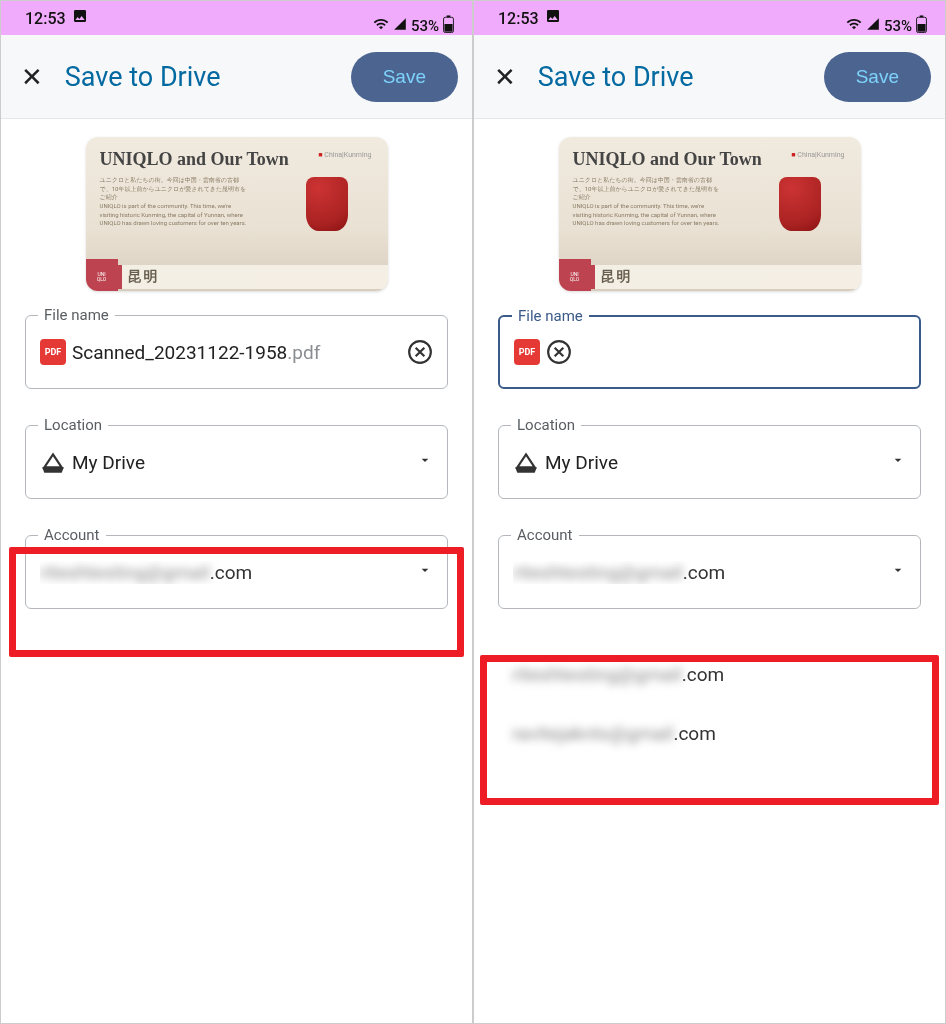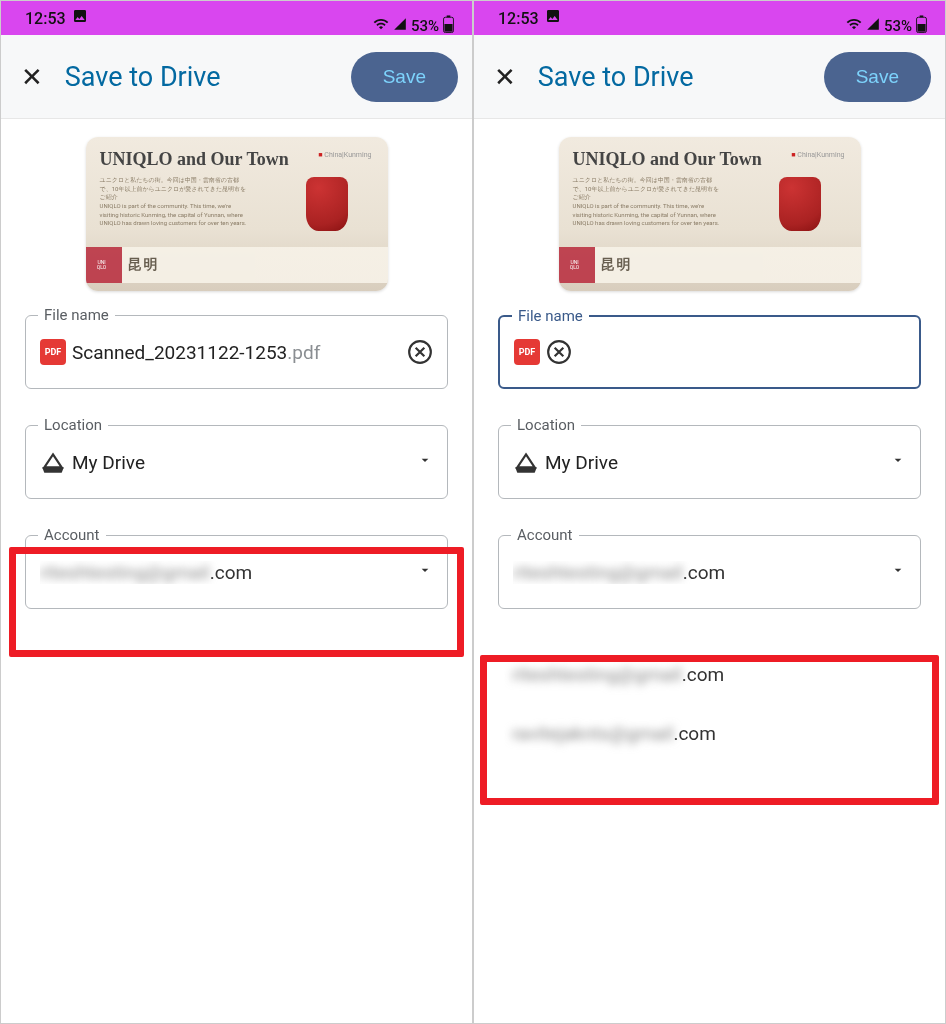--- a/index.html
+++ b/index.html
@@ -22,21 +22,21 @@
   }
   .status-bar {
     height: 34px;
     display: flex;
     align-items: center;
     justify-content: space-between;
     padding: 0 18px 0 24px;
     font-size: 16px;
     font-weight: 500;
     color: #111;
-    background: #d946ef;
+    background: #f0abfc;
   }
   .status-left { display: flex; align-items: center; gap: 6px; }
   .status-right { display: flex; align-items: center; gap: 4px; font-size: 15px; margin-top: 16px; }
   .header {
     height: 84px;
     display: flex;
     align-items: center;
     padding: 0 14px 0 20px;
     gap: 22px;
     background: #f7f8f9;
@@ -110,24 +110,24 @@
     position: absolute;
     right: 40px;
     top: 40px;
     width: 42px;
     height: 54px;
     background: radial-gradient(circle at 30% 20%, #c33 0%, #a22 70%, #811 100%);
     border-radius: 8px 8px 30% 30%;
   }
   .preview-strip {
     position: absolute;
-    bottom: 8px;
+    bottom: 2px;
     left: 0;
     right: 0;
-    height: 36px;
+    height: 24px;
     background: linear-gradient(90deg, #b34 0 12%, #f7f2e8 12%);
     opacity: 0.9;
     display:flex;
     align-items:center;
   }
   .preview-strip .uni {
     width:32px;height:36px;background:#b34;display:flex;flex-direction:column;align-items:center;justify-content:center;
   }
   .preview-strip .uni span{font-size:5px;color:#fff;line-height:1;}
   .preview-strip .cj{font-size:14px;font-weight:600;color:#5a5142;margin-left:10px;letter-spacing:2px;}
@@ -270,21 +270,21 @@
               <span>QLO</span>
             </div>
           <span class="cj">昆明</span>
         </div>
       </div>
     </div>
 
     <div class="field">
       <span class="field-label">File name</span>
       <span class="pdf-icon">PDF</span>
-      <span class="field-value"><span>Scanned_20231122-1253</span><span class="ext">.pdf</span></span>
+      <span class="field-value"><span>Scanned_20231122-1958</span><span class="ext">.pdf</span></span>
       <span class="clear-icon">
         <svg viewBox="0 0 24 24" fill="none">
             <circle cx="12" cy="12" r="10" stroke="#333" stroke-width="2"></circle>
             <path d="M8 8l8 8M16 8l-8 8" stroke="#333" stroke-width="2"></path>
           </svg>
       </span>
     </div>
 
     <div class="field">
       <span class="field-label">Location</span>

